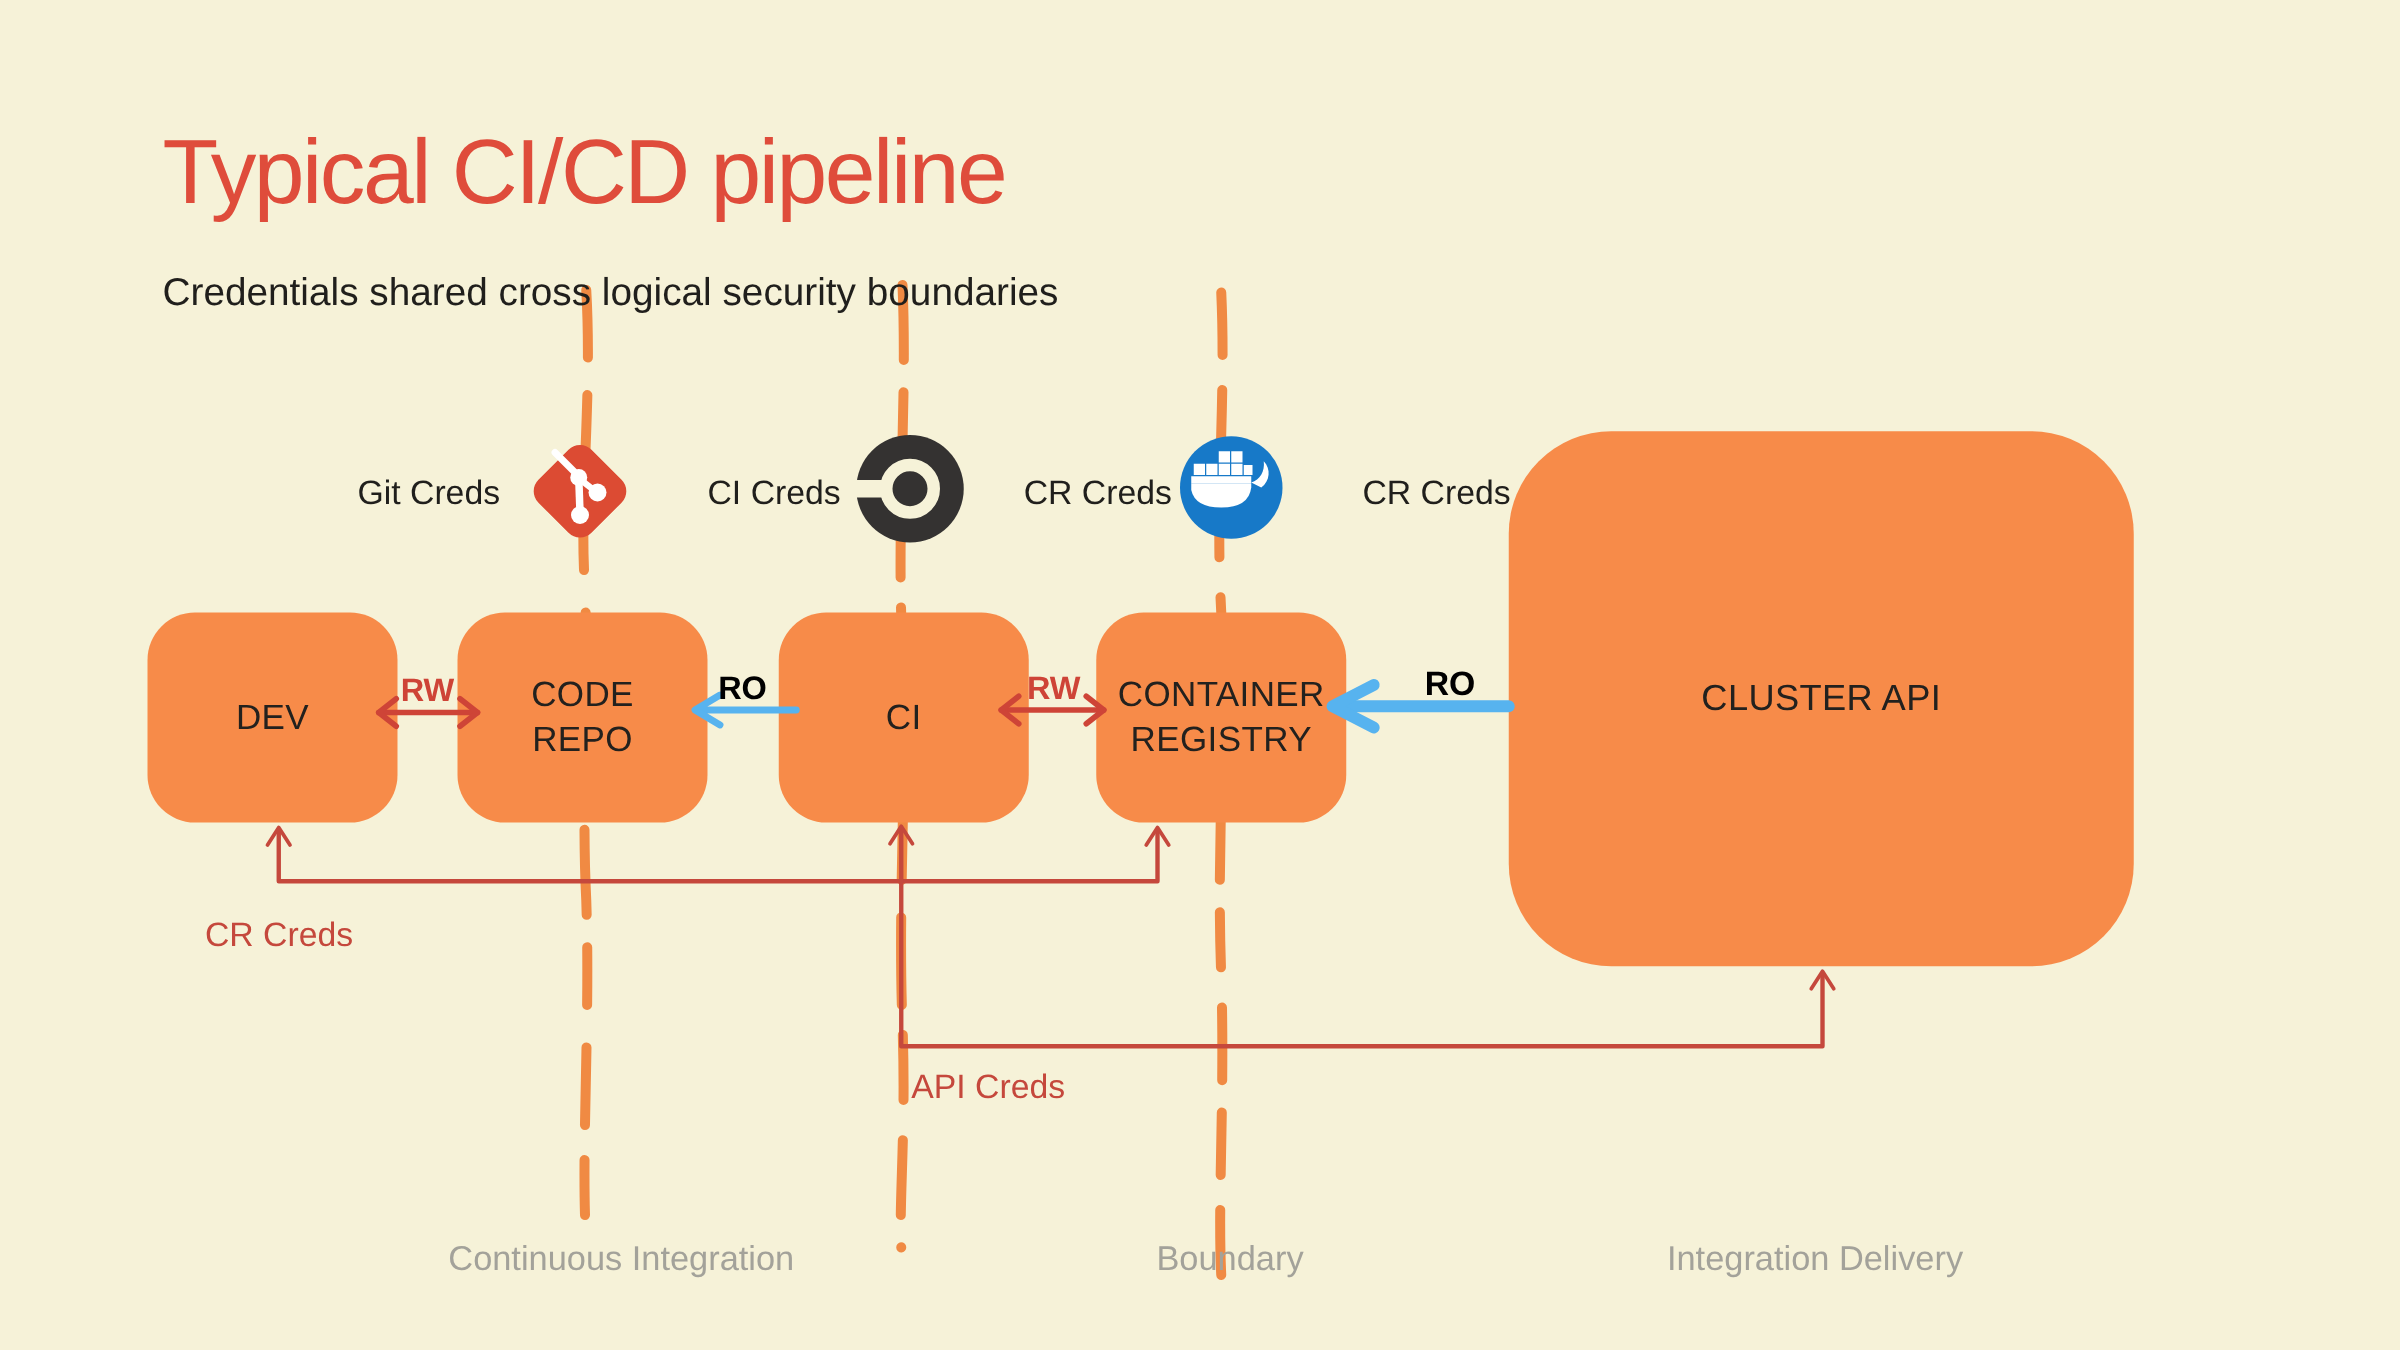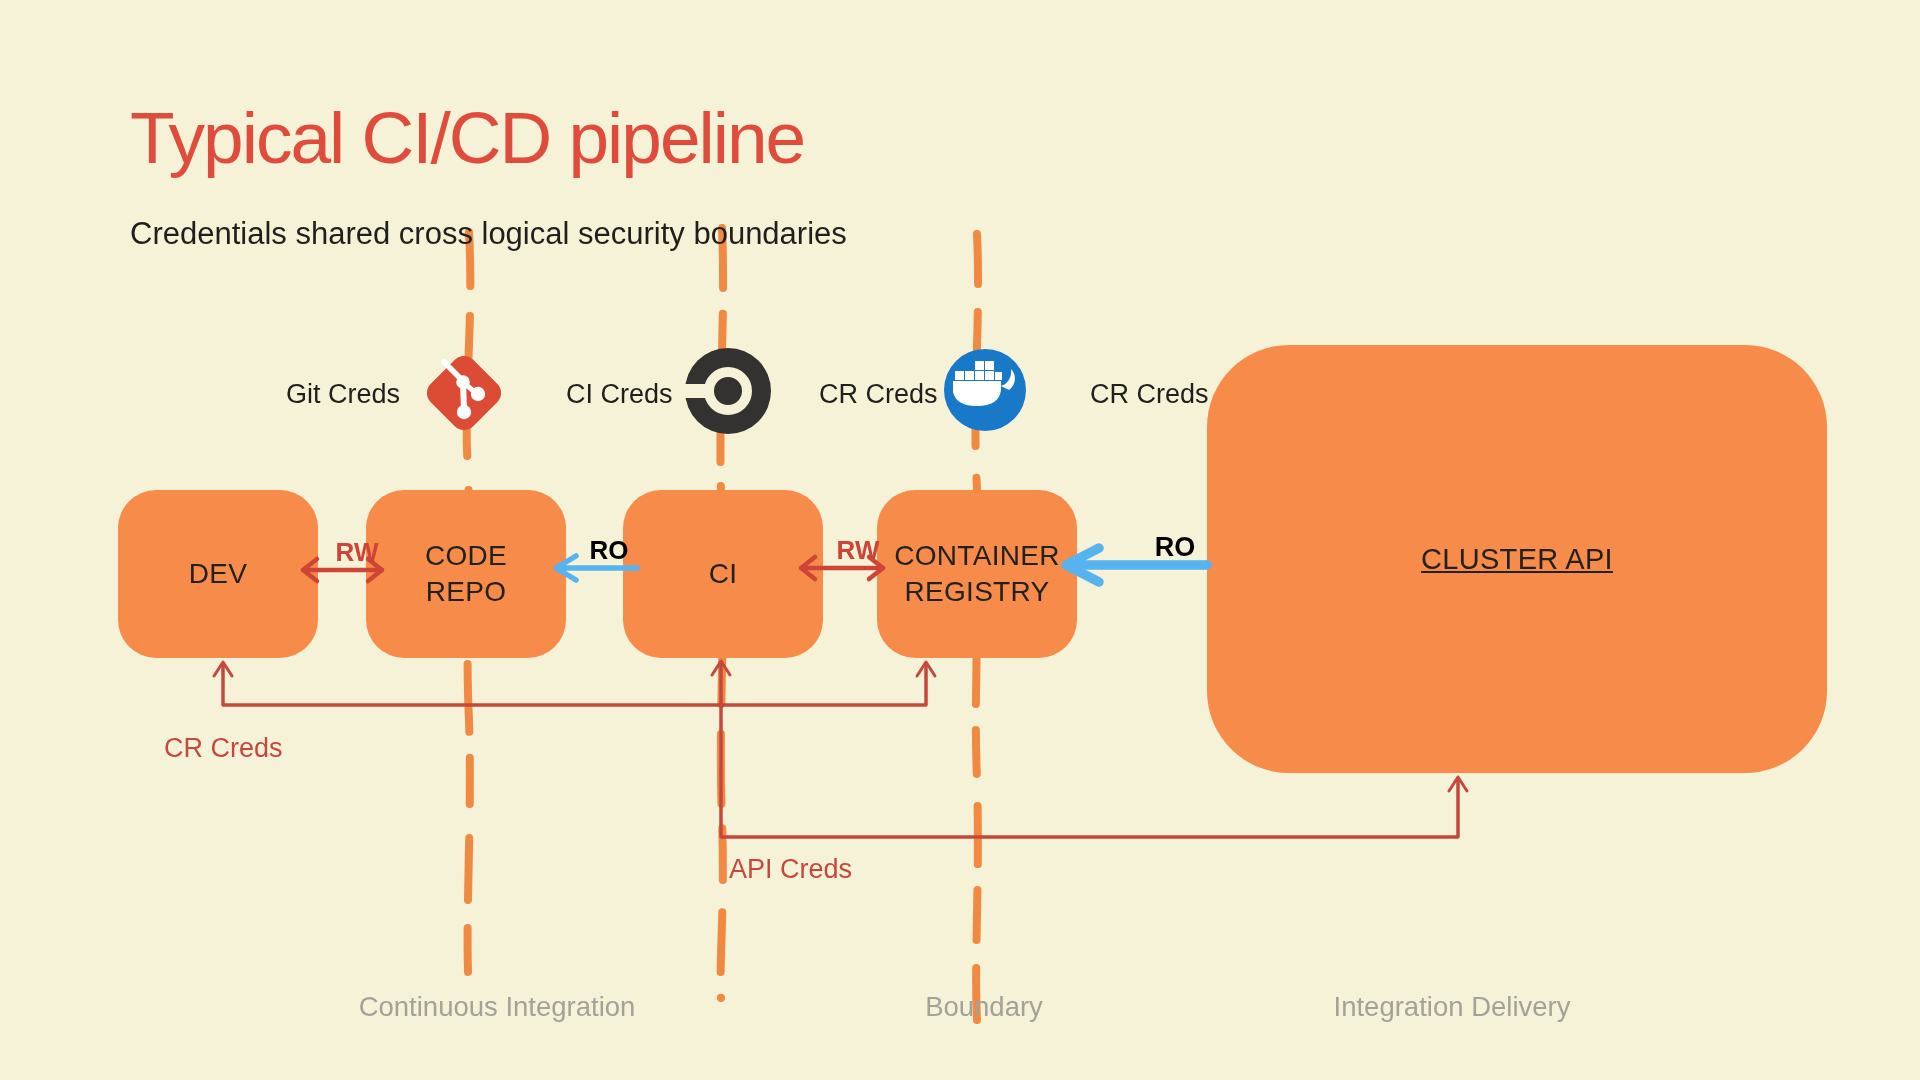--- a/index.html
+++ b/index.html
@@ -6,26 +6,26 @@
   .stage{position:relative;width:1920px;height:1080px;background:#f6f2d8;
          font-family:"Liberation Sans",sans-serif;overflow:hidden;}
   .abs{position:absolute;}
   svg.layer{position:absolute;left:0;top:0;width:1920px;height:1080px;}
   .decor{z-index:1;}
   .conn{z-index:3;}
   .box{position:absolute;z-index:2;background:#f78b49;display:flex;align-items:center;
        justify-content:center;text-align:center;color:#23211e;font-size:28px;line-height:1.27;
        letter-spacing:.3px;}
   .box-small{width:200px;height:168px;border-radius:38px;}
-  .box-big{width:620px;height:428px;border-radius:82px;font-size:29px;text-decoration:underline;}
+  .box-big{width:500px;height:428px;border-radius:82px;font-size:29px;}
   .box .lbl{display:block;}
   .title{left:130px;top:96px;font-size:73px;font-weight:400;color:#df4c3b;letter-spacing:-2px;z-index:4;}
   .subtitle{left:130px;top:200px;font-size:31px;color:#201f1c;z-index:4;margin-top:16px;}
   .cred-label{font-size:27px;color:#201f1c;z-index:4;text-align:center;}
-  .arrow-label{font-size:26px;font-weight:bold;transform:translateX(-50%);z-index:4;margin-left:15px;}
+  .arrow-label{font-size:26px;font-weight:bold;transform:translateX(-50%);z-index:4;}
   .red-t{color:#ce4437;}
   .blue-t{color:#000000;}
   .note-label{font-size:27px;color:#c5483c;z-index:4;}
   .gray-label{font-size:27.5px;color:#a3a29a;transform:translateX(-50%);z-index:4;}
   .icon{position:absolute;z-index:4;}
 </style>
 </head>
 <body>
 
 <div class="stage">

